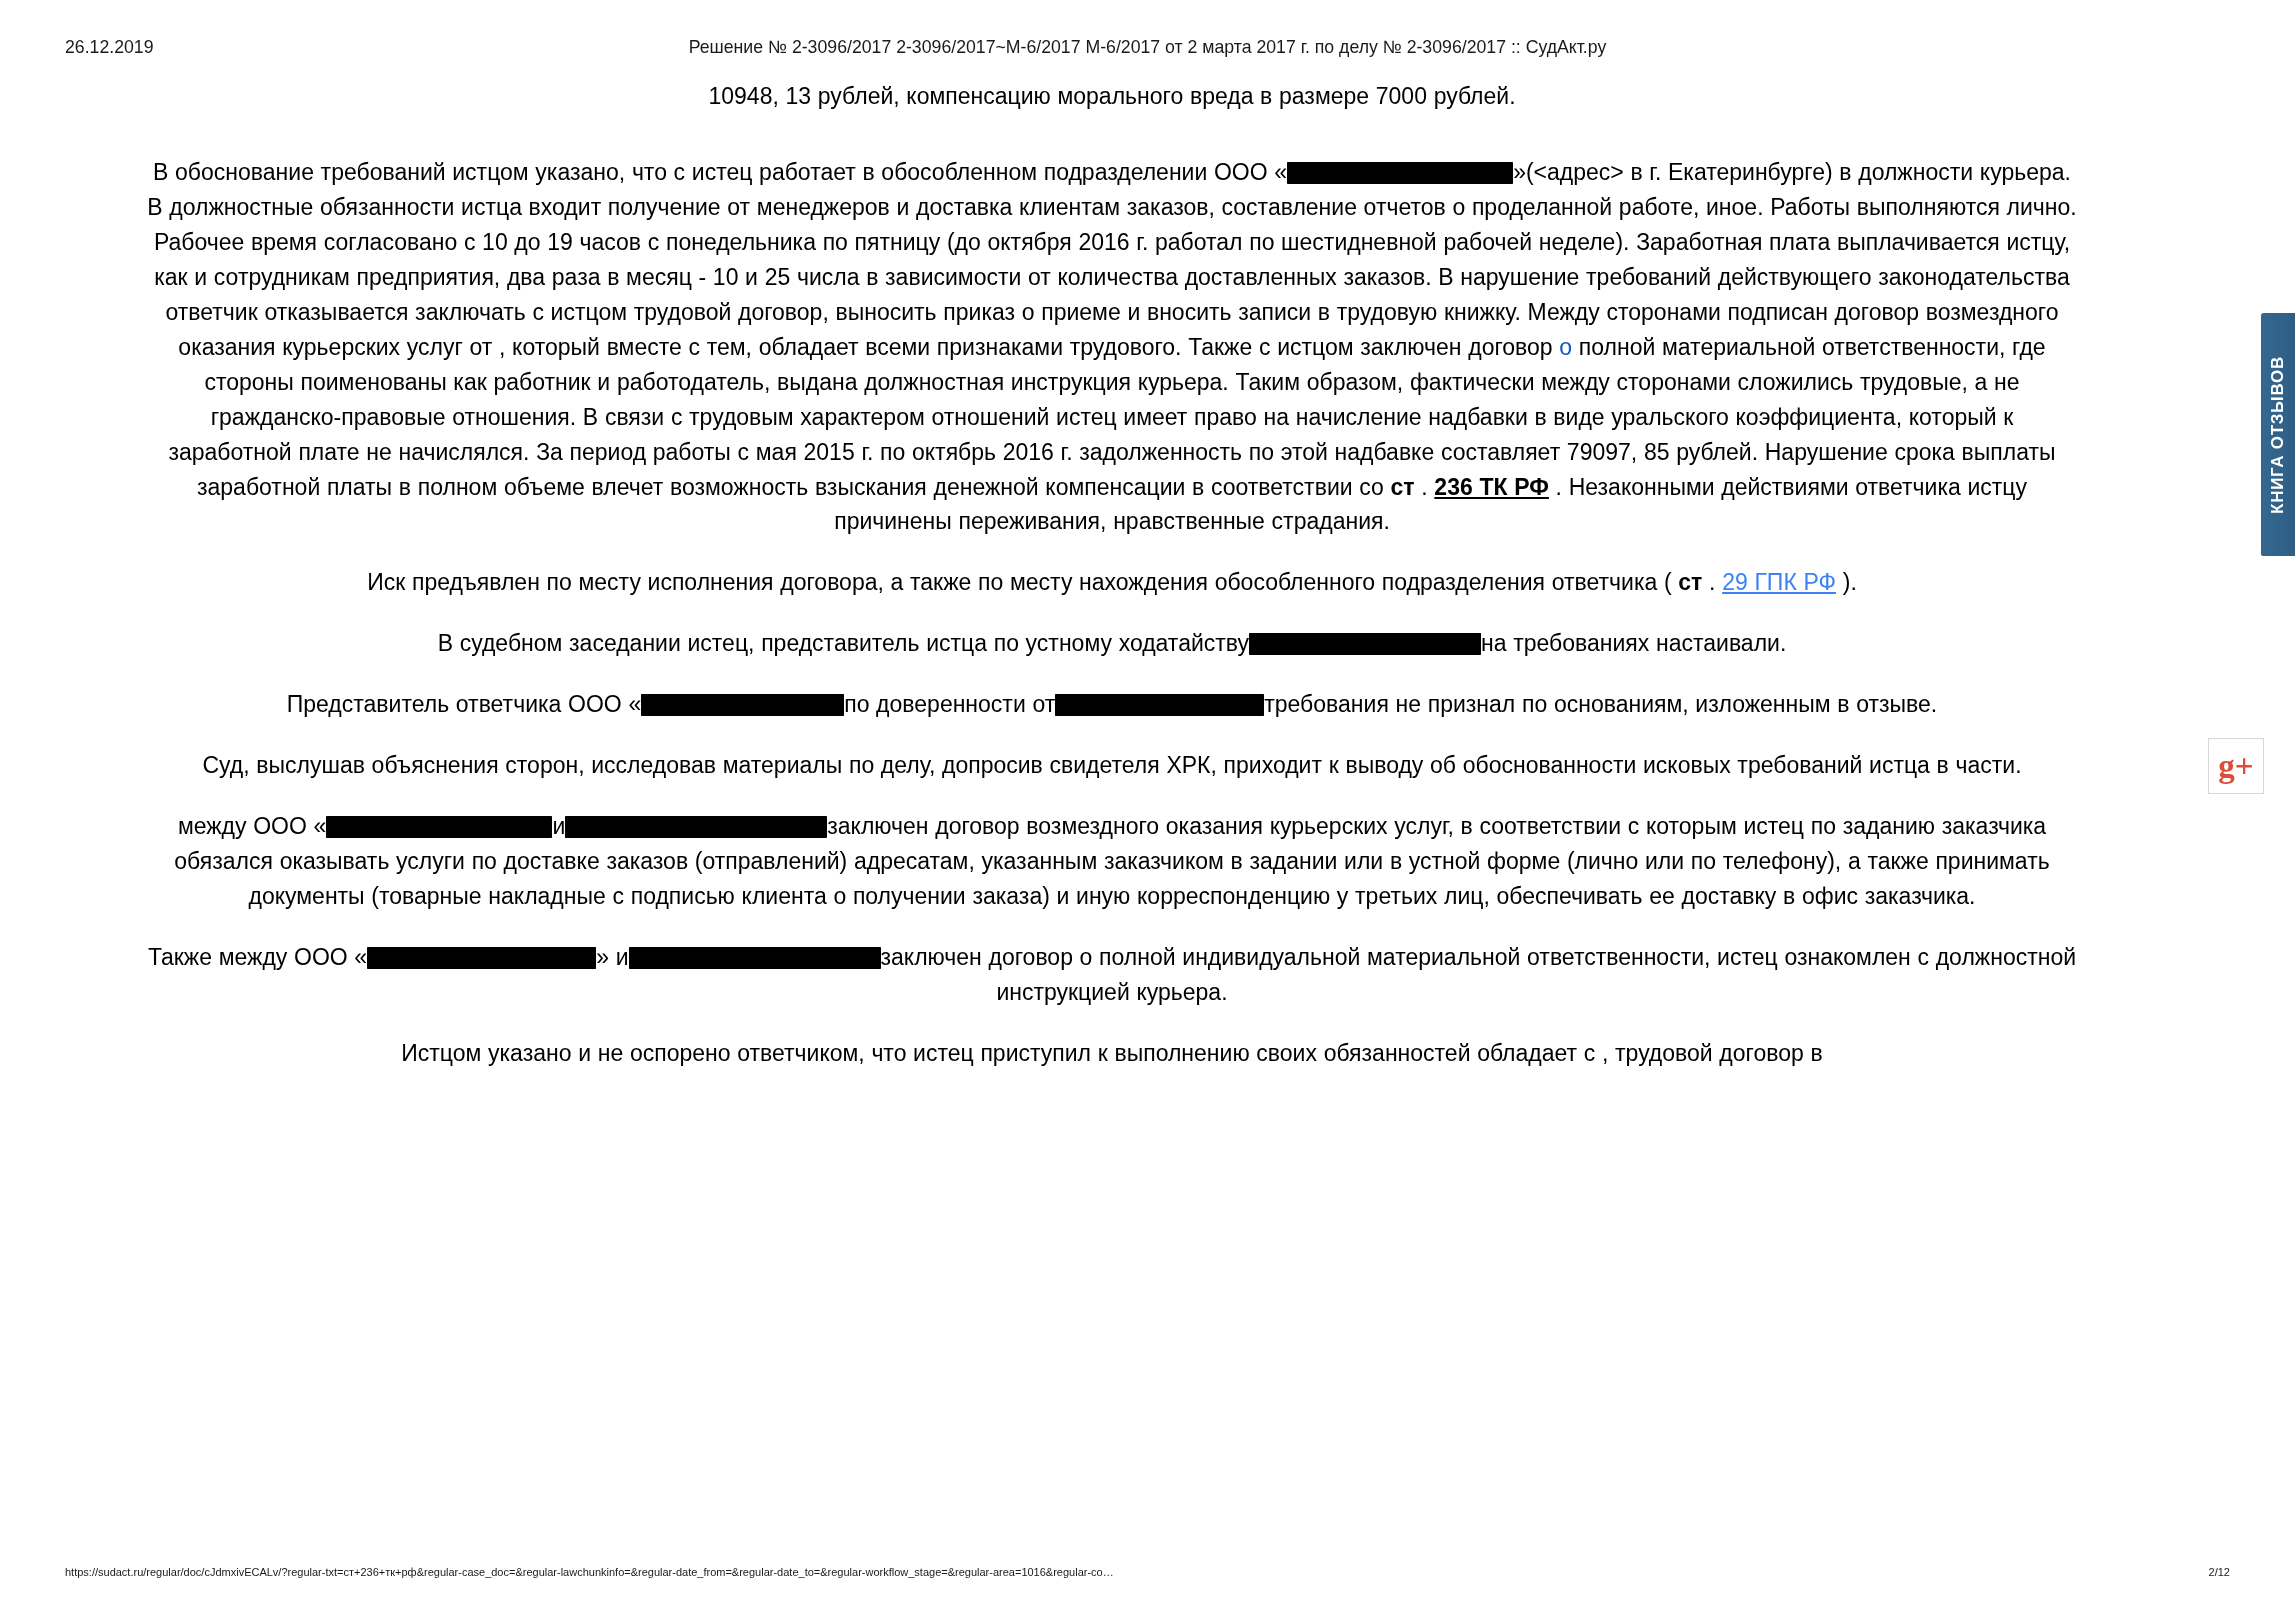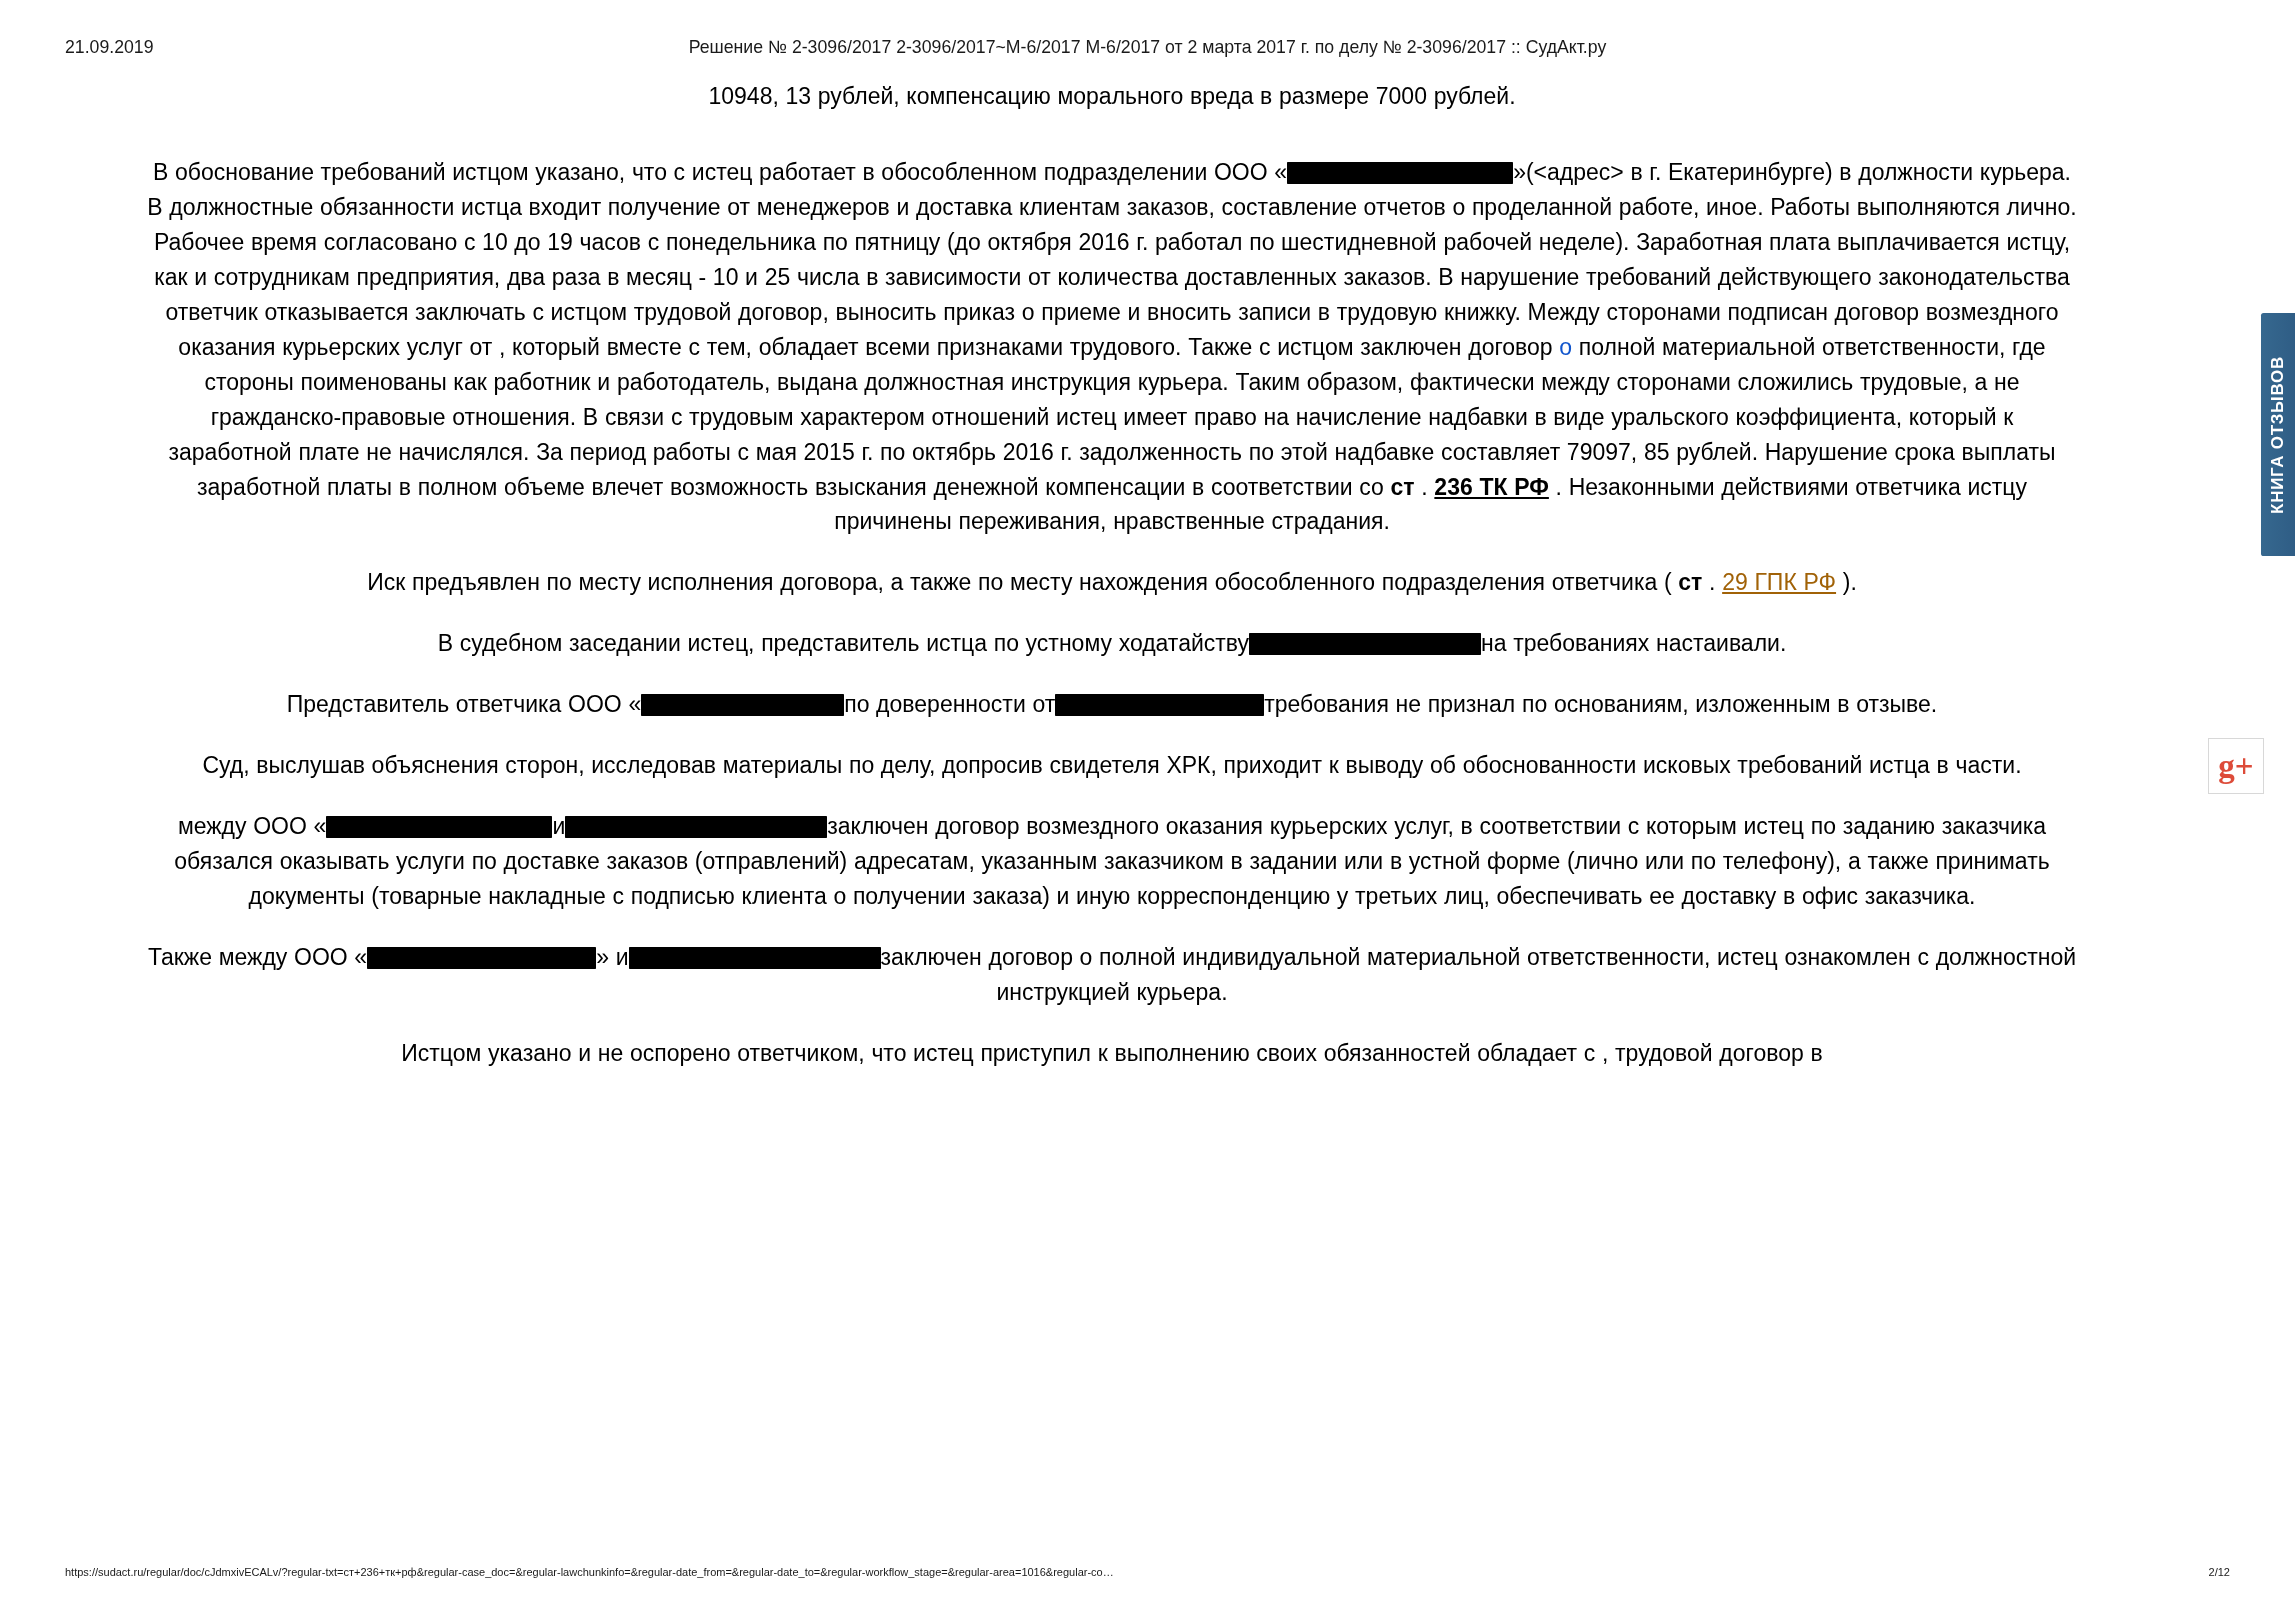--- a/index.html
+++ b/index.html
@@ -101,21 +101,21 @@
   .r-w2 { width: 226px; }
   .r-w4 { width: 229px; }
   .r-w5 { width: 232px; }
   .r-w6 { width: 203px; }
   .r-w7 { width: 262px; }
   .r-w8 { width: 209px; }
   .r-w9 { width: 252px; }
 
   
   a.doc-link {
-    color: #a16207;
+    color: #3b82f6;
     text-decoration: underline;
     cursor: pointer;
   }
   .bluetext { color: #1155cc; }
   .bold-link {
     font-weight: bold;
     color: #000000;
     text-decoration: underline;
   }
   .bold-plain { font-weight: bold; }
@@ -168,21 +168,21 @@
     font-weight: bold;
     line-height: 1;
     font-family: "Liberation Serif", serif;
     white-space: nowrap;
   }
 </style>
 </head>
 <body>
 
 <div class="page-header">
-  <span class="hdr-date">21.09.2019</span>
+  <span class="hdr-date">26.12.2019</span>
   <span class="hdr-title">Решение № 2-3096/2017 2-3096/2017~М-6/2017 М-6/2017 от 2 марта 2017 г. по делу № 2-3096/2017 :: СудАкт.ру</span>
 </div>
 
 <div class="doc">
 
   <p class="para"><span>10948, 13 рублей, компенсацию морального вреда в размере 7000 рублей.</span></p>
 
   <p class="para"><span>В обоснование требований истцом указано, что с истец работает в обособленном подразделении ООО «</span><span class="redact r-w1"></span><span>»(&lt;адрес&gt; в г. Екатеринбурге) в должности курьера. В должностные обязанности истца входит получение от менеджеров и доставка клиентам заказов, составление отчетов о проделанной работе, иное. Работы выполняются лично. Рабочее время согласовано с 10 до 19 часов с понедельника по пятницу (до октября 2016 г. работал по шестидневной рабочей неделе). Заработная плата выплачивается истцу, как и сотрудникам предприятия, два раза в месяц - 10 и 25 числа в зависимости от количества доставленных заказов. В нарушение требований действующего законодательства ответчик отказывается заключать с истцом трудовой договор, выносить приказ о приеме и вносить записи в трудовую книжку. Между сторонами подписан договор возмездного оказания курьерских услуг от , который вместе с тем, обладает всеми признаками трудового. Также с истцом заключен договор </span><span class="bluetext">о</span><span> полной материальной ответственности, где стороны поименованы как работник и работодатель, выдана должностная инструкция курьера. Таким образом, фактически между сторонами сложились трудовые, а не гражданско-правовые отношения. В связи с трудовым характером отношений истец имеет право на начисление надбавки в виде уральского коэффициента, который к заработной плате не начислялся. За период работы с мая 2015 г. по октябрь 2016 г. задолженность по этой надбавке составляет 79097, 85 рублей. Нарушение срока выплаты заработной платы в полном объеме влечет возможность взыскания денежной компенсации в соответствии со </span><span class="bold-plain">ст</span><span> . </span><span class="bold-link">236 ТК РФ</span><span> . Незаконными действиями ответчика истцу причинены переживания, нравственные страдания.</span></p>
 
   <p class="para"><span>Иск предъявлен по месту исполнения договора, а также по месту нахождения обособленного подразделения ответчика ( </span><span class="bold-plain">ст</span><span> . </span><a class="doc-link" href="#">29 ГПК РФ</a><span> ).</span></p>

